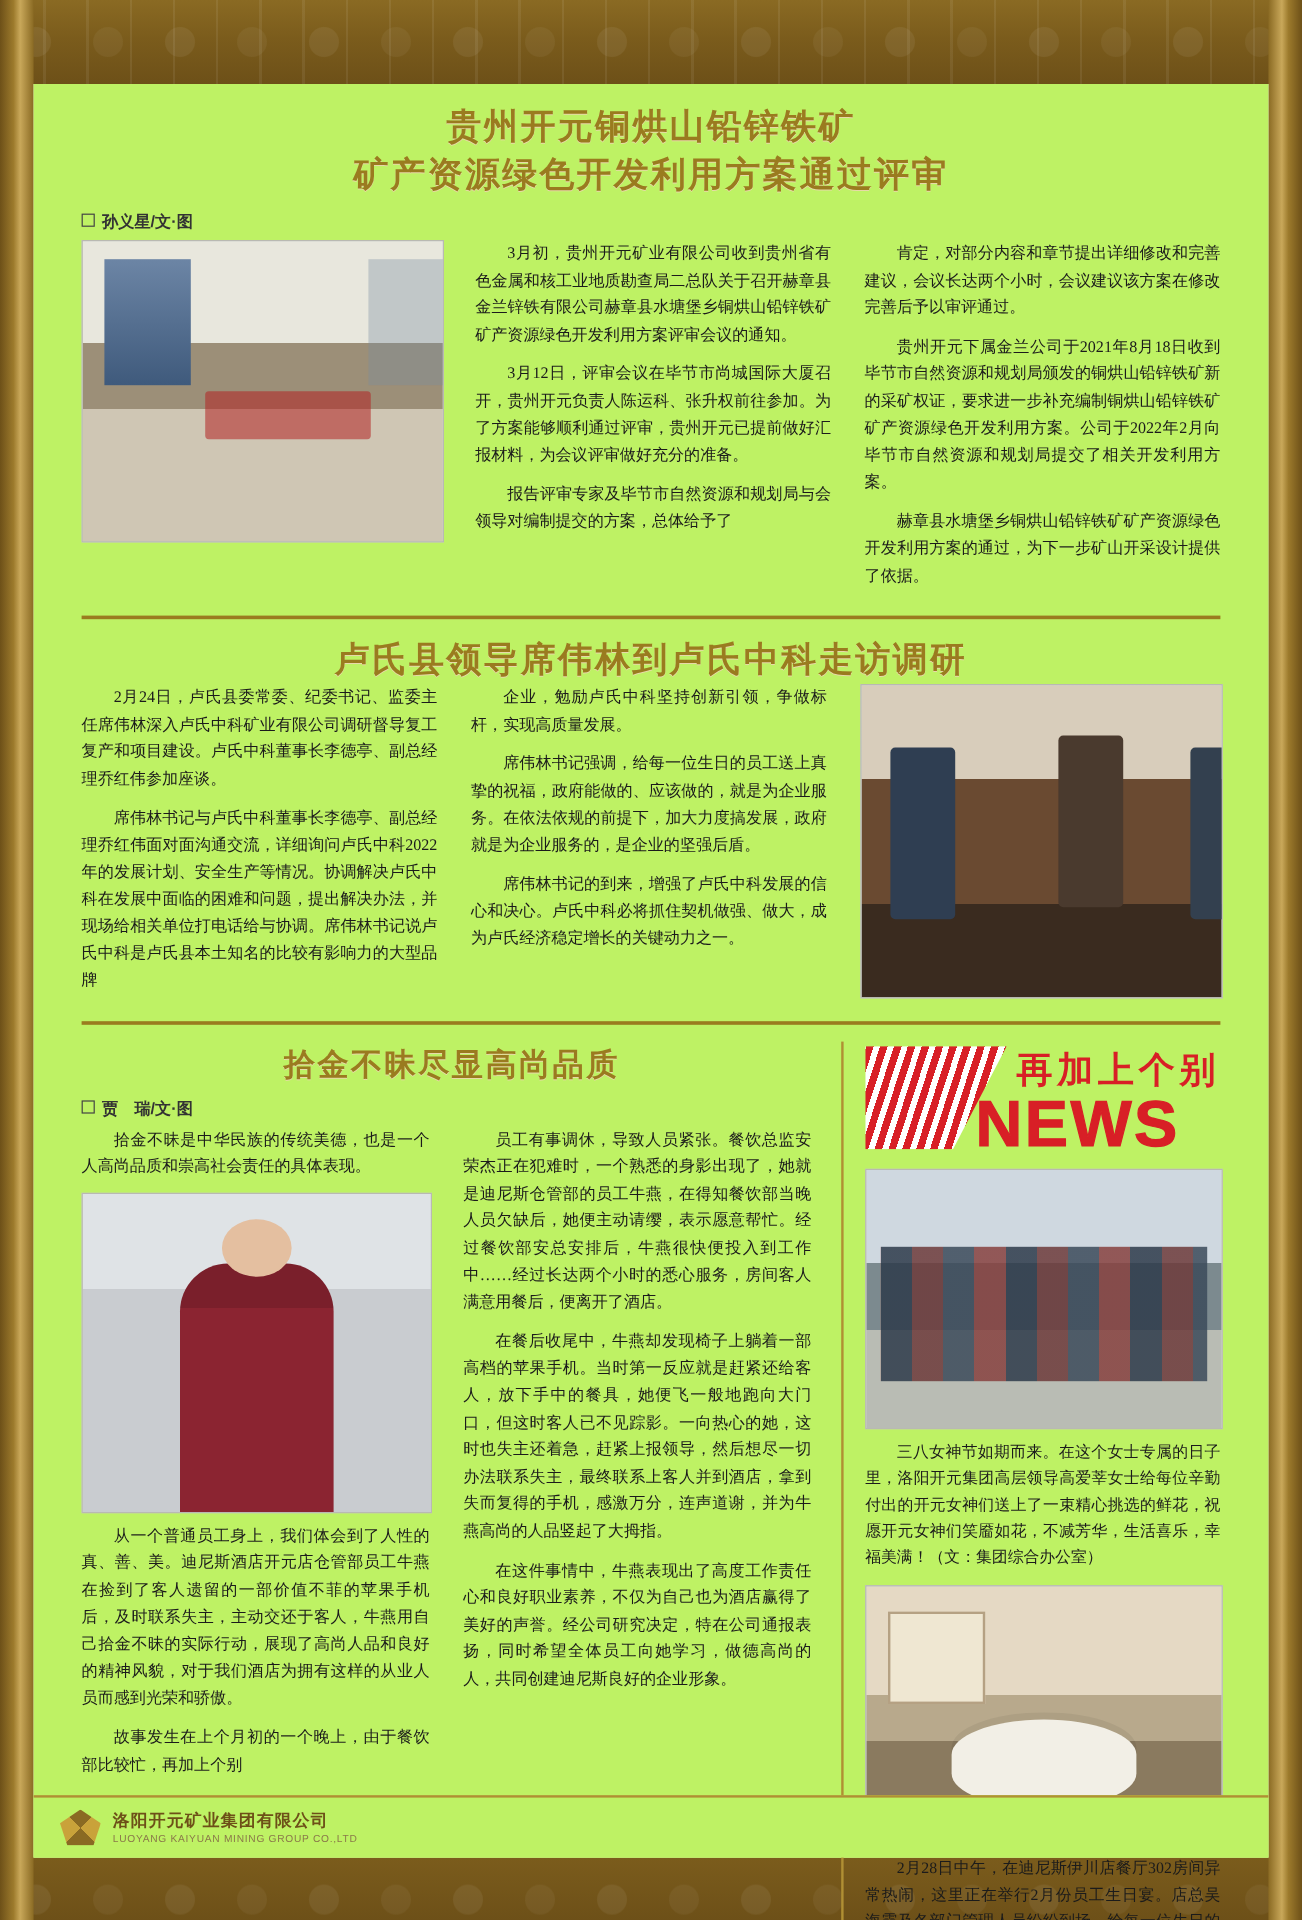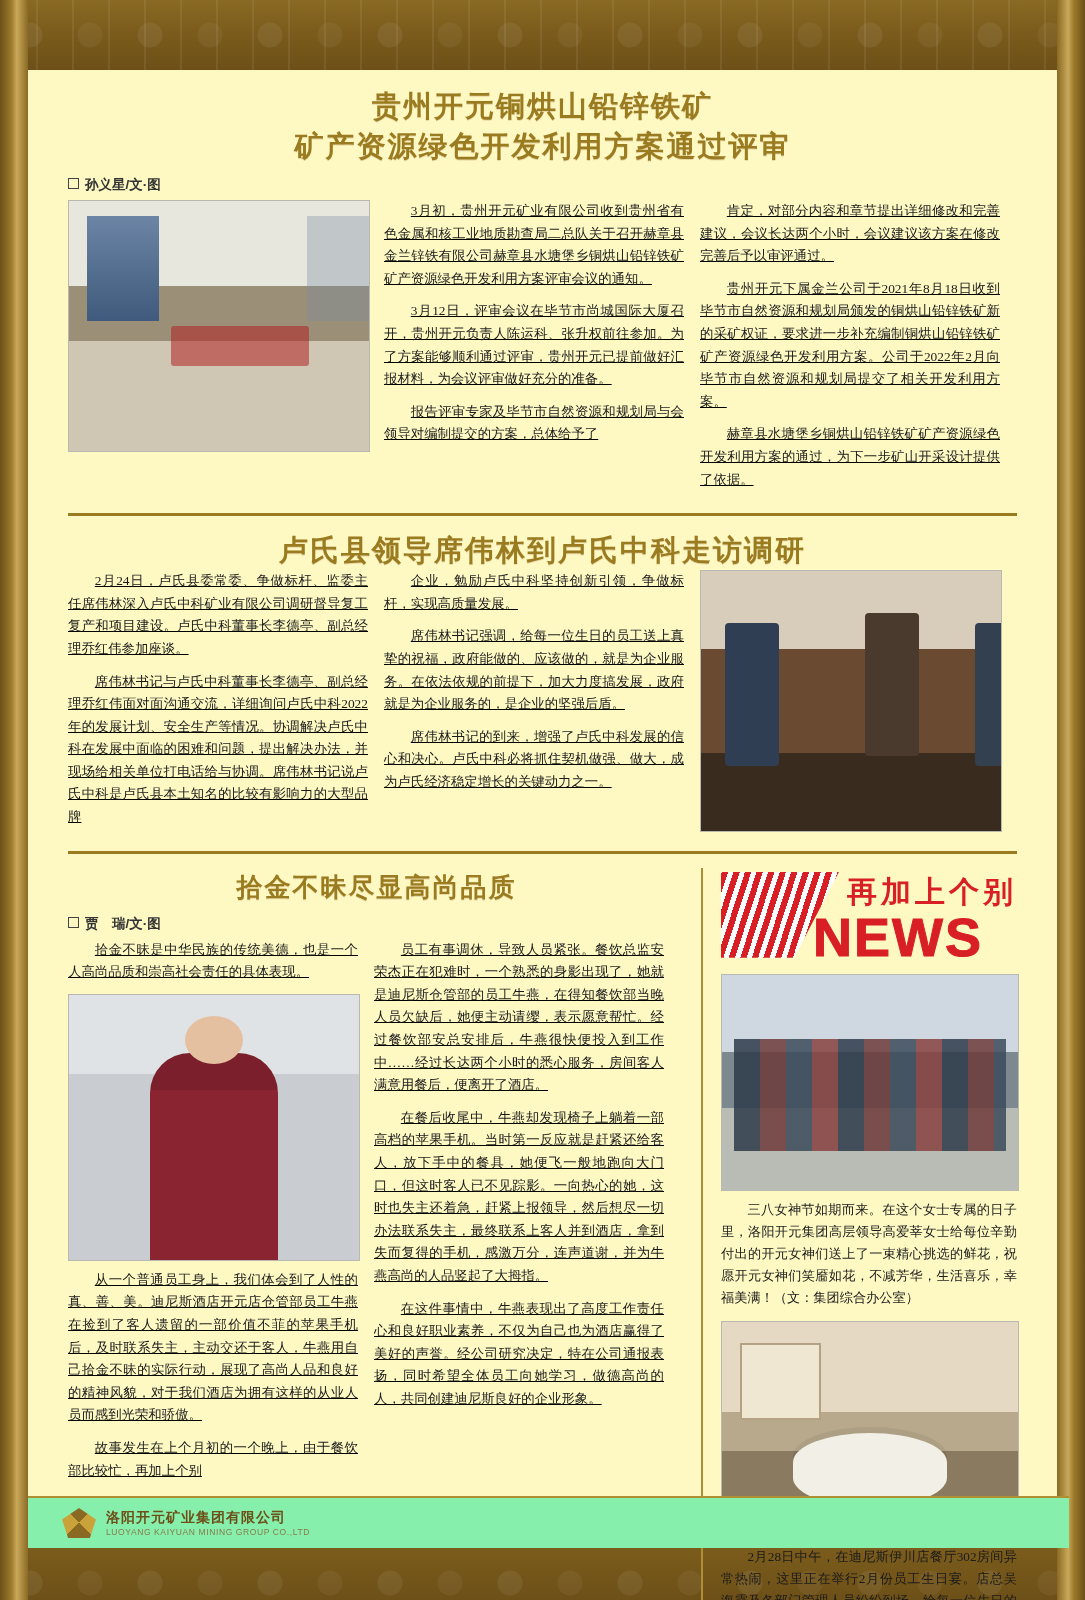--- a/index.html
+++ b/index.html
@@ -31,21 +31,21 @@
   
   .rail{
     position:absolute;top:0;width:28px;height:1600px;
     background:linear-gradient(90deg,#6d5018 0%, #9c7a2c 40%, #c9a85a 60%, #8a6a23 100%);
   }
   .rail.left{left:0;}
   .rail.right{right:0;background:linear-gradient(270deg,#6d5018 0%, #9c7a2c 40%, #c9a85a 60%, #8a6a23 100%);}
 
   .page{
     position:absolute;left:28px;top:70px;width:1029px;height:1478px;
-    background:#fef9c3;
+    background:#bef264;
   }
   .content{position:absolute;left:40px;top:0;width:949px;}
 
   
   .headline{
     text-align:center;
     font-family:"Liberation Serif","DejaVu Serif",serif;
     font-weight:bold;
     color:#9a7b1f;
     letter-spacing:2px;
@@ -54,21 +54,21 @@
   .h1-a{font-size:29px;line-height:40px;padding-top:16px;}
   .h1-b{font-size:29px;line-height:40px;text-align:center;}
   .rule{height:3px;background:#9a7b1f;margin:10px 0 0 0;}
 
   .byline{
     font-size:13.5px;color:#333;margin:10px 0 6px 0;font-weight:bold;
     font-family:Liberation Sans, sans-serif;
   }
   .byline .box{display:inline-block;width:9px;height:9px;border:1px solid #444;margin-right:6px;}
 
-  .cols{display:flex;gap:16px;text-decoration:underline;}
+  .cols{display:flex;gap:28px;}
   .col{font-size:13.4px;line-height:22.6px;color:#1b1b1b;text-align:justify;}
   .col p{margin:0 0 10px 0;text-indent:2em;}
   .photo{
     background:#cfd4cf;border:1px solid #b9b9b2;position:relative;overflow:hidden;
   }
   .cap{font-size:13.2px;line-height:22px;color:#1b1b1b;text-align:justify;margin-top:8px;text-indent:2em;}
 
   
   .ph-inner{position:absolute;inset:0;}
   .meeting{
@@ -142,22 +142,22 @@
   .newslogo .en{
     position:absolute;left:92px;top:38px;
     font-size:54px;font-weight:bold;color:#d81f26;letter-spacing:2px;
     font-family:"Liberation Sans","DejaVu Sans",sans-serif;
     -webkit-text-stroke:1px #d81f26;
   }
 
   
   .footer{
     position:absolute;left:28px;bottom:52px;width:1029px;height:50px;
-    background:#86efac;border-top:2px solid #b08f34;
-    display:flex;align-items:center;padding-left:12px;
+    background:#bef264;border-top:2px solid #b08f34;
+    display:flex;align-items:center;
   }
   .logo-mark{
     width:34px;height:30px;margin:0 10px 0 22px;
     background:
       conic-gradient(from 45deg at 50% 50%, #c9a23a 0 25%, #8a6a23 25% 50%, #c9a23a 50% 75%, #8a6a23 75% 100%);
     clip-path:polygon(50% 0,100% 38%,82% 100%,18% 100%,0 38%);
   }
   .footer .cn{font-size:14px;color:#6d5018;font-weight:bold;letter-spacing:1px;}
   .footer .en{font-size:8.5px;color:#8a7a4a;letter-spacing:.6px;font-family:"Liberation Sans","DejaVu Sans",sans-serif;}
   .sec-head{font-size:26px;}
@@ -203,21 +203,21 @@
         </div>
       </div>
       <div class="rule" style="margin-top:12px"></div>
     </div>
 
     <div style="margin-top:14px">
       <div class="headline h1-b">卢氏县领导席伟林到卢氏中科走访调研</div>
 
       <div class="cols">
         <div class="col" style="width:300px">
-          <p>2月24日，卢氏县委常委、争做标杆、监委主任席伟林深入卢氏中科矿业有限公司调研督导复工复产和项目建设。卢氏中科董事长李德亭、副总经理乔红伟参加座谈。</p>
+          <p>2月24日，卢氏县委常委、纪委书记、监委主任席伟林深入卢氏中科矿业有限公司调研督导复工复产和项目建设。卢氏中科董事长李德亭、副总经理乔红伟参加座谈。</p>
           <p>席伟林书记与卢氏中科董事长李德亭、副总经理乔红伟面对面沟通交流，详细询问卢氏中科2022年的发展计划、安全生产等情况。协调解决卢氏中科在发展中面临的困难和问题，提出解决办法，并现场给相关单位打电话给与协调。席伟林书记说卢氏中科是卢氏县本土知名的比较有影响力的大型品牌</p>
         </div>
         <div class="col" style="width:300px">
           <p>企业，勉励卢氏中科坚持创新引领，争做标杆，实现高质量发展。</p>
           <p>席伟林书记强调，给每一位生日的员工送上真挚的祝福，政府能做的、应该做的，就是为企业服务。在依法依规的前提下，加大力度搞发展，政府就是为企业服务的，是企业的坚强后盾。</p>
           <p>席伟林书记的到来，增强了卢氏中科发展的信心和决心。卢氏中科必将抓住契机做强、做大，成为卢氏经济稳定增长的关键动力之一。</p>
         </div>
         <div class="col" style="width:300px">
           <div class="photo" style="width:300px;height:260px">
             <div class="ph-inner visit"></div>

